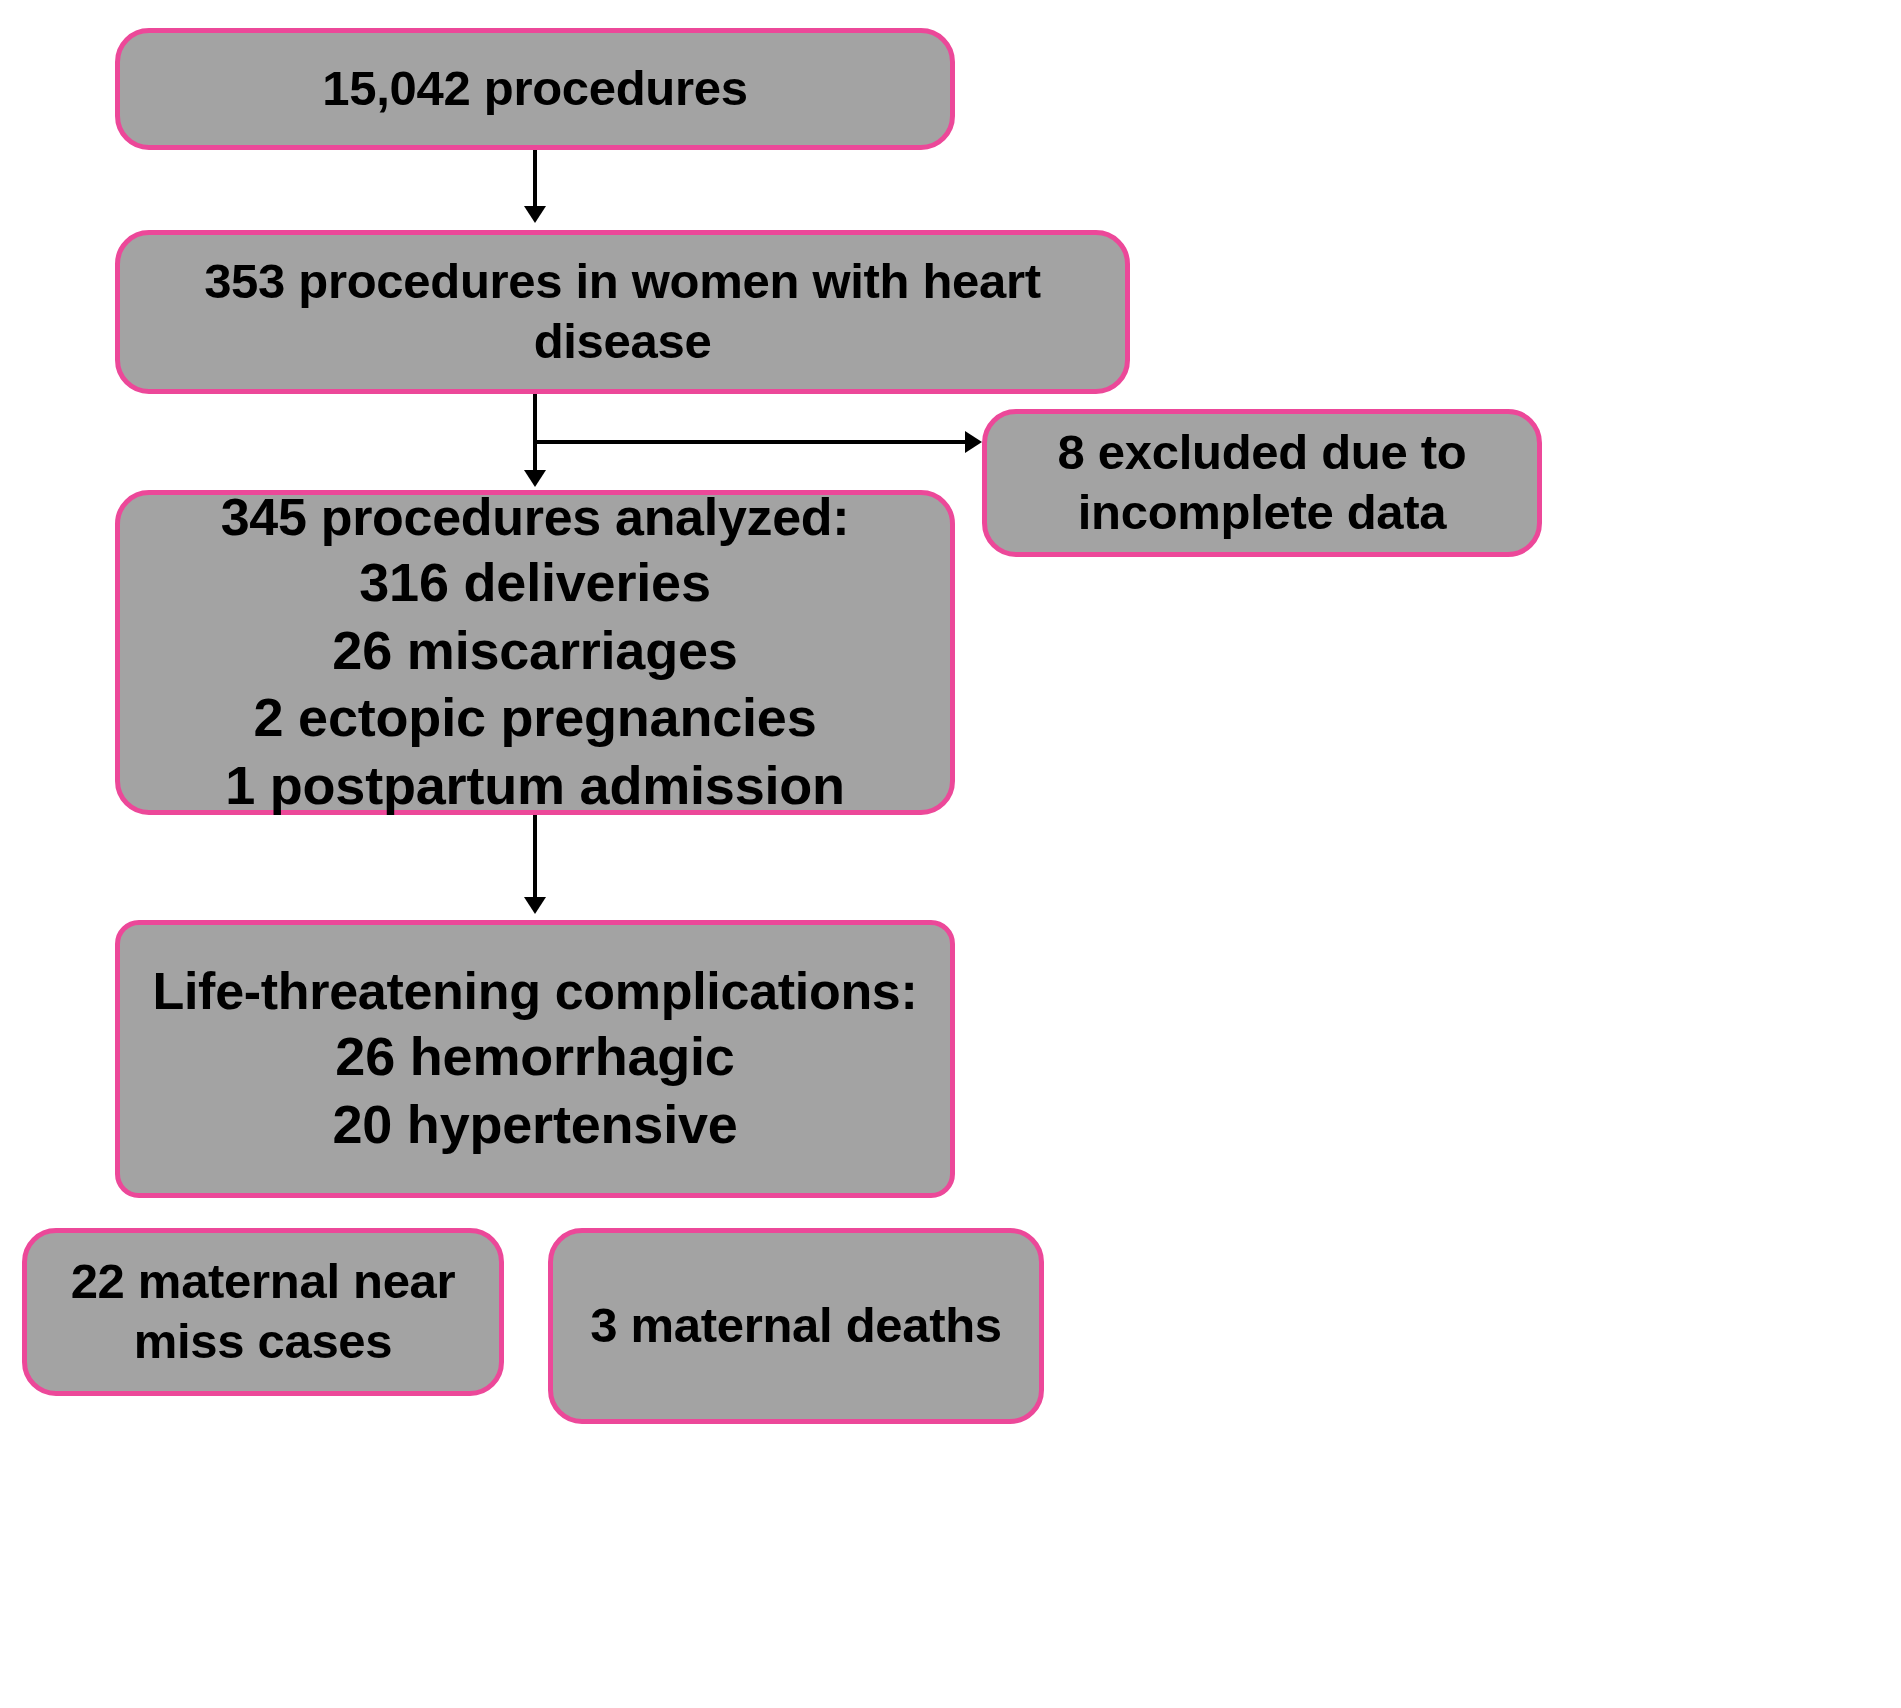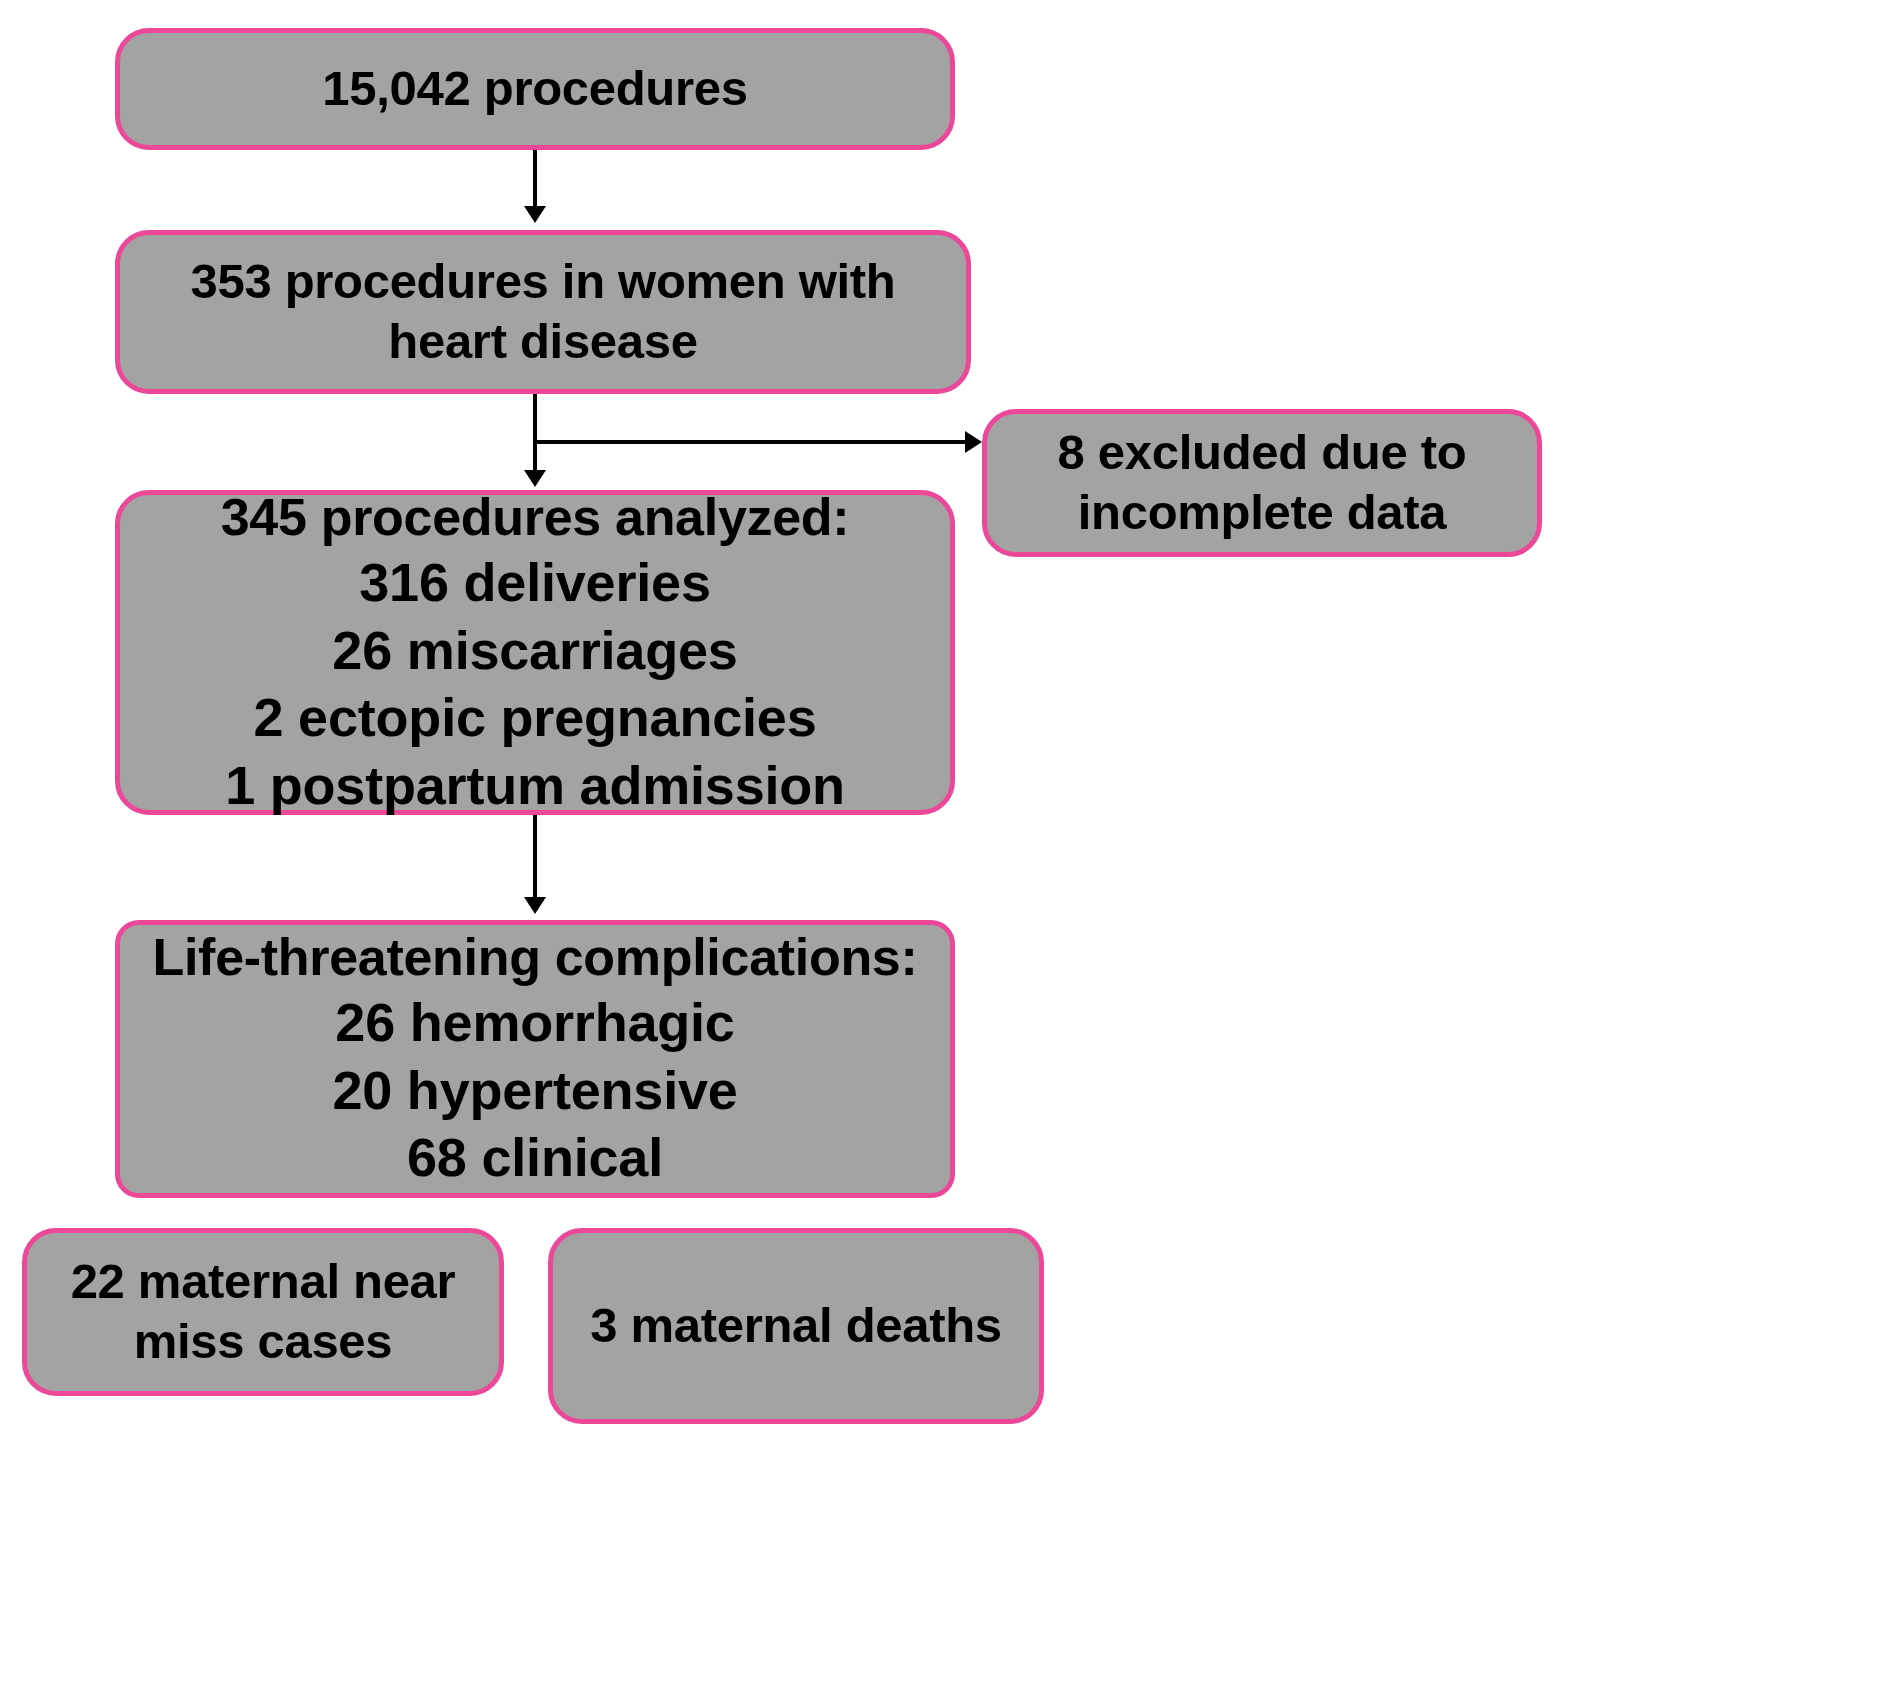--- a/index.html
+++ b/index.html
@@ -49,21 +49,21 @@
     letter-spacing: -0.3px;
   }
   .sub {
     font-weight: bold;
     font-size: 54px;
     line-height: 1.25;
     letter-spacing: -0.2px;
   }
   
   #node-total      { left: 115px;  top: 28px;   width: 840px;  height: 122px; }
-  #node-heart      { left: 115px;  top: 230px;  width: 856px;  height: 164px; }
+  #node-heart      { left: 115px;  top: 230px;  width: 1015px;  height: 164px; }
   #node-excluded   { left: 982px;  top: 368px;  width: 560px;  height: 148px; margin-top: 41px; }
   #node-analyzed   { left: 115px;  top: 490px;  width: 840px;  height: 325px; text-align: center; }
   #node-complic    { left: 115px;  top: 920px;  width: 840px;  height: 278px; border-radius: 24px; }
   #node-nearmiss   { left: 22px;   top: 1228px; width: 482px;  height: 168px; }
   #node-deaths     { left: 548px;  top: 1228px; width: 496px;  height: 196px; }
 
   
   .vline {
     position: absolute;
     width: 4px;
@@ -133,21 +133,20 @@
     <span class="line sub">1 postpartum admission</span>
   </div>
 
   <div class="vline" id="conn3-line"></div>
   <div class="arrow-down" id="conn3-head"></div>
 
   <div class="node" id="node-complic">
     <span class="line title-lg">Life-threatening complications:</span>
     <span class="line sub">26 hemorrhagic</span>
     <span class="line sub">20 hypertensive</span>
-    <span class="line sub">68 clinical</span>
   </div>
 
   <div class="node" id="node-nearmiss">
     <span class="line title">22 maternal near miss cases</span>
   </div>
 
   <div class="node" id="node-deaths">
     <span class="line title">3 maternal deaths</span>
   </div>
 

